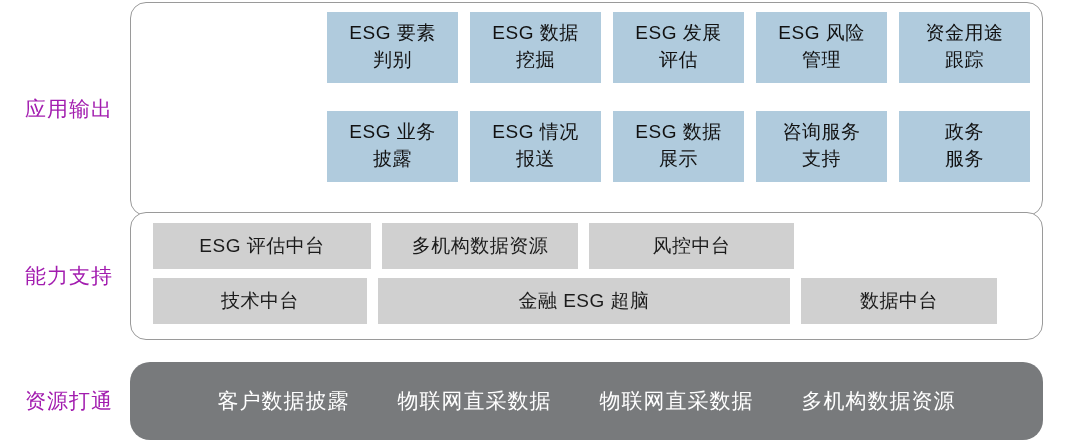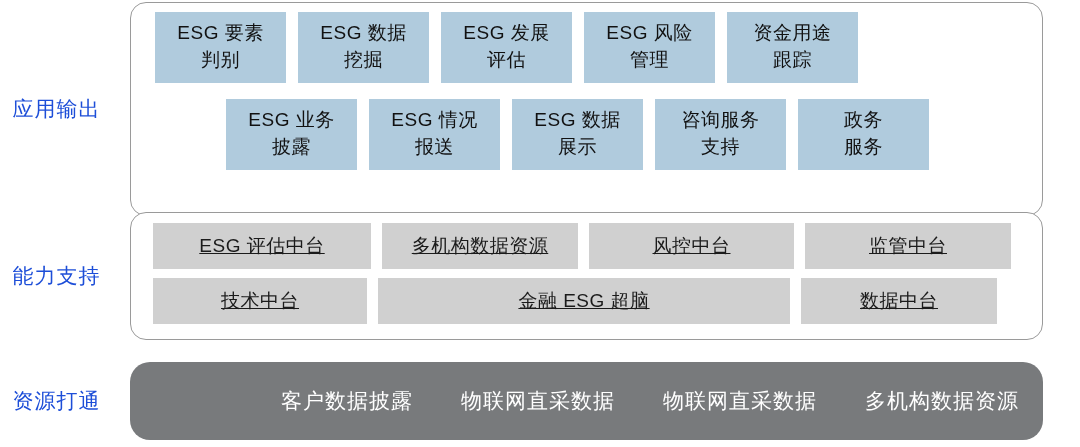--- a/index.html
+++ b/index.html
@@ -24,26 +24,26 @@
   
   .tier {
     position: absolute;
     display: flex;
     align-items: center;
     left: 0;
   }
   .tier-label {
     width: 130px;
     flex: 0 0 130px;
-    text-align: center;
+    text-align: right;
     padding-right: 17px;
     box-sizing: border-box;
     font-size: 21px;
     letter-spacing: 1px;
-    color: #1d4ed8;
+    color: #a21caf;
     white-space: nowrap;
   }
 
   
   .panel {
     box-sizing: border-box;
     border: 1.4px solid #9a9a9a;
     border-radius: 16px;
     background: #ffffff;
     display: flex;
@@ -53,20 +53,21 @@
 
   
   #tier-app {
     top: 12px;
     height: 194px;
   }
   #panel-app {
     width: 913px;
     height: 214px;
     padding: 9px 0 0 0;
+    align-items: flex-end;
   }
   .chip-row {
     display: flex;
     align-items: flex-start;
   }
   .chip {
     background: #b0cbdd;
     color: #111111;
     font-size: 19px;
     line-height: 1.42;
@@ -75,21 +76,21 @@
     box-sizing: border-box;
     white-space: pre-line;
     letter-spacing: 0.5px;
   }
   #row-app-1 { margin-left: 24px; }
   #row-app-1 .chip {
     width: 131px;
     height: 71px;
     margin-right: 12px;
   }
-  #row-app-2 { margin-left: 95px; margin-top: 16px; }
+  #row-app-2 { margin-left: 95px; margin-top: 28px; }
   #row-app-2 .chip {
     width: 131px;
     height: 71px;
     margin-right: 12px;
   }
 
   
   #tier-cap {
     top: 206px;
     height: 140px;
@@ -109,36 +110,35 @@
     background: #d0d0d0;
     color: #1b1b1b;
     font-size: 19px;
     height: 46px;
     line-height: 46px;
     text-align: center;
     margin-right: 11px;
     box-sizing: border-box;
     letter-spacing: 0.5px;
     white-space: nowrap;
-    text-decoration: underline;
   }
 
   
   #tier-res {
     top: 356px;
     height: 90px;
   }
   #bar-res {
     width: 913px;
     height: 78px;
     background: #787a7c;
     border-radius: 20px;
     display: flex;
     align-items: center;
-    justify-content: flex-end;
+    justify-content: center;
     box-sizing: border-box;
   }
   .res-item {
     color: #ffffff;
     font-size: 21px;
     letter-spacing: 1px;
     white-space: nowrap;
     margin: 0 24px;
   }
 </style>
@@ -177,21 +177,20 @@
     </div>
   </div>
 
   <div class="tier" id="tier-cap">
     <div class="tier-label">能力支持</div>
     <div class="panel" id="panel-cap">
       <div class="bar-row" id="row-cap-1">
         <div class="bar" style="width:218px">ESG 评估中台</div>
         <div class="bar" style="width:196px">多机构数据资源</div>
         <div class="bar" style="width:205px">风控中台</div>
-        <div class="bar" style="width:206px">监管中台</div>
       </div>
       <div class="bar-row" id="row-cap-2">
         <div class="bar" style="width:214px">技术中台</div>
         <div class="bar" style="width:412px">金融 ESG 超脑</div>
         <div class="bar" style="width:196px">数据中台</div>
       </div>
     </div>
   </div>
 
   <div class="tier" id="tier-res">

